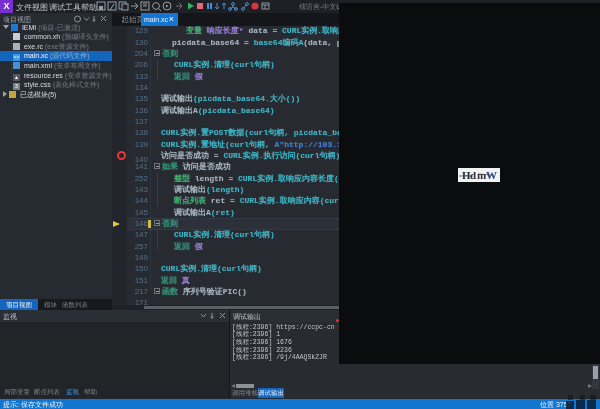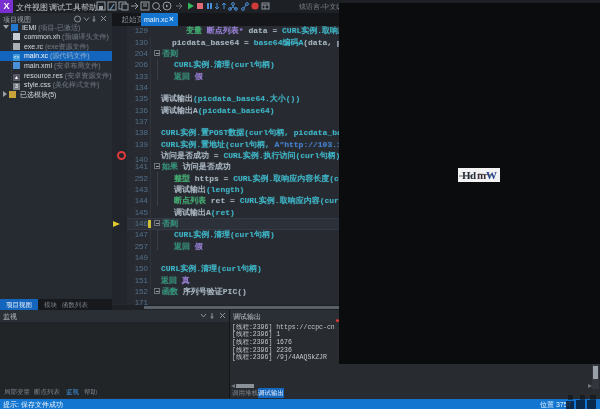--- a/index.html
+++ b/index.html
@@ -136,21 +136,21 @@
     <div class="abs trow" style="top:41.7px;padding-left:13px;line-height:9.6px"><span class="ticon" style="background:#aab0b6;color:#fff;font-size:5px;line-height:7px;text-align:center"></span> exe.rc <span class="ann">(exe资源文件)</span></div>
     <div class="abs trow sel" style="top:51.3px;padding-left:13px;line-height:9.6px"><span class="ticon" style="background:#3a9ad9;color:#fff;font-size:5px;line-height:7px;text-align:center">&lt;&gt;</span> <span style="color:#e8f0f8">main.xc</span> <span style="color:#7fa8cc">(源代码文件)</span></div>
     <div class="abs trow" style="top:60.9px;padding-left:13px;line-height:9.6px"><span class="ticon" style="background:#4a90d9;color:#fff;font-size:5px;line-height:7px;text-align:center"></span> main.xml <span class="ann">(安卓布局文件)</span></div>
     <div class="abs trow" style="top:70.5px;padding-left:13px;line-height:9.6px"><span class="ticon" style="background:#556;color:#fff;font-size:5px;line-height:7px;text-align:center">▲</span> resource.res <span class="ann">(安卓资源文件)</span></div>
     <div class="abs trow" style="top:80.1px;padding-left:13px;line-height:9.6px"><span class="ticon" style="background:#7a8088;color:#fff;font-size:5px;line-height:7px;text-align:center">3</span> style.css <span class="ann">(美化样式文件)</span></div>
     <div class="abs trow" style="top:89.7px;padding-left:3px;line-height:9.6px"><span style="display:inline-block;width:0;height:0;border-left:4px solid #9aa1a8;border-top:3px solid transparent;border-bottom:3px solid transparent;vertical-align:0px"></span> <span class="ticon" style="background:#c8a53a;color:#fff;font-size:5px;line-height:7px;text-align:center"></span> 已选模块(5)</div>
     <div id="editor" class="abs"></div>
     <div id="margin" class="abs"></div>
     <div class="abs" style="left:127px;top:218px;width:473px;height:11.5px;background:#2c3139;border-top:1px solid #343945;border-bottom:1px solid #343945"></div>
     <div class="abs ln" style="top:25px">129</div>
-    <div class="cl" style="left:186px;top:25.3px"><span class="kw">变量</span><span class="ty"> 断点列表*</span><span class="id">  data </span><span class="op">= </span><span class="fn">CURL实例.取响应内容(curl句柄, 响应长度)</span></div>
+    <div class="cl" style="left:186px;top:25.3px"><span class="kw">变量</span><span class="ty"> 响应长度*</span><span class="id">  data </span><span class="op">= </span><span class="fn">CURL实例.取响应内容(curl句柄, 响应长度)</span></div>
     <div class="abs ln" style="top:36.63px">130</div>
     <div class="cl" style="left:172px;top:36.63px"><span class="id">picdata_base64 </span><span class="op">= </span><span class="fn">base64编码A</span><span class="id">(data, picdata_长度)</span></div>
     <div class="abs ln" style="top:47.96px">204</div>
     <div class="cl" style="left:154px;top:47.96px"><span class="fold"></span><span class="kb">否则</span></div>
     <div class="abs ln" style="top:59.290000000000006px">206</div>
     <div class="cl" style="left:174px;top:59.290000000000006px"><span class="fn">CURL实例.清理(curl句柄)</span></div>
     <div class="abs ln" style="top:70.62px">133</div>
     <div class="cl" style="left:174px;top:70.62px"><span class="kb">返回 </span><span class="ty">假</span></div>
     <div class="abs ln" style="top:81.95px">134</div>
     <div class="abs ln" style="top:93.28px">135</div>
@@ -160,39 +160,39 @@
     <div class="abs ln" style="top:115.94px">137</div>
     <div class="abs ln" style="top:127.27px">138</div>
     <div class="cl" style="left:161px;top:127.27px"><span class="fn">CURL实例.置POST数据(curl句柄, picdata_base64, picdata_长度)</span></div>
     <div class="abs ln" style="top:138.6px">139</div>
     <div class="cl" style="left:161px;top:138.6px"><span class="fn">CURL实例.置地址(curl句柄, </span><span class="st">A"http://103.123.5.126:8081/pic"</span><span class="fn">)</span></div>
     <div class="abs ln" style="top:154px">140</div>
     <div class="cl" style="left:161px;top:149.93px"><span class="id">访问是否成功 </span><span class="op">= </span><span class="fn">CURL实例.执行访问(curl句柄)</span></div>
     <div class="abs ln" style="top:161.26000000000002px">141</div>
     <div class="cl" style="left:154px;top:161.26000000000002px"><span class="fold"></span><span class="kb">如果 </span><span class="id">访问是否成功</span></div>
     <div class="abs ln" style="top:172.59px">252</div>
-    <div class="cl" style="left:174px;top:172.59px"><span class="kw">整型</span><span class="id">  https </span><span class="op">= </span><span class="fn">CURL实例.取响应内容长度(curl句柄)</span></div>
+    <div class="cl" style="left:174px;top:172.59px"><span class="kw">整型</span><span class="id">  length </span><span class="op">= </span><span class="fn">CURL实例.取响应内容长度(curl句柄)</span></div>
     <div class="abs ln" style="top:183.92000000000002px">143</div>
     <div class="cl" style="left:174px;top:183.92000000000002px"><span class="id">调试输出</span><span class="fn">(length)</span></div>
     <div class="abs ln" style="top:195.25px">144</div>
     <div class="cl" style="left:174px;top:195.25px"><span class="kw">断点列表</span><span class="id">  ret </span><span class="op">= </span><span class="fn">CURL实例.取响应内容(curl句柄)</span></div>
     <div class="abs ln" style="top:206.58px">145</div>
     <div class="cl" style="left:174px;top:206.58px"><span class="id">调试输出A</span><span class="fn">(ret)</span></div>
     <div class="abs ln" style="top:217.91000000000003px">146</div>
     <div class="cl" style="left:154px;top:217.91000000000003px"><span class="fold"></span><span class="kb">否则</span></div>
     <div class="abs ln" style="top:229.24px">147</div>
     <div class="cl" style="left:174px;top:229.24px"><span class="fn">CURL实例.清理(curl句柄)</span></div>
     <div class="abs ln" style="top:240.57000000000002px">257</div>
     <div class="cl" style="left:174px;top:240.57000000000002px"><span class="kb">返回 </span><span class="ty">假</span></div>
     <div class="abs ln" style="top:251.9px">149</div>
     <div class="abs ln" style="top:263.23px">150</div>
     <div class="cl" style="left:161px;top:263.23px"><span class="fn">CURL实例.清理(curl句柄)</span></div>
     <div class="abs ln" style="top:274.56px">151</div>
     <div class="cl" style="left:161px;top:274.56px"><span class="kb">返回 </span><span class="ty">真</span></div>
-    <div class="abs ln" style="top:285.89px">152</div>
+    <div class="abs ln" style="top:285.89px">217</div>
     <div class="cl" style="left:154px;top:285.89px"><span class="fold"></span><span class="kb">函数 </span><span class="id">序列号验证PIC()</span></div>
     <div class="abs ln" style="top:296.5px">171</div>
     <div class="ig" style="left:157px;top:59px;height:21px"></div>
     <div class="ig" style="left:157px;top:172px;height:34px"></div>
     <div class="ig" style="left:157px;top:229px;height:21px"></div>
     <div class="ig" style="left:150px;top:36px;height:254px;opacity:.5"></div>
     <div id="bpring" class="abs"></div>
     <div id="curmark" class="abs"></div>
     <div class="abs" style="left:148px;top:220px;width:3px;height:8px;background:#cdbd3a"></div>
     <div id="ehscroll" class="abs"></div>

